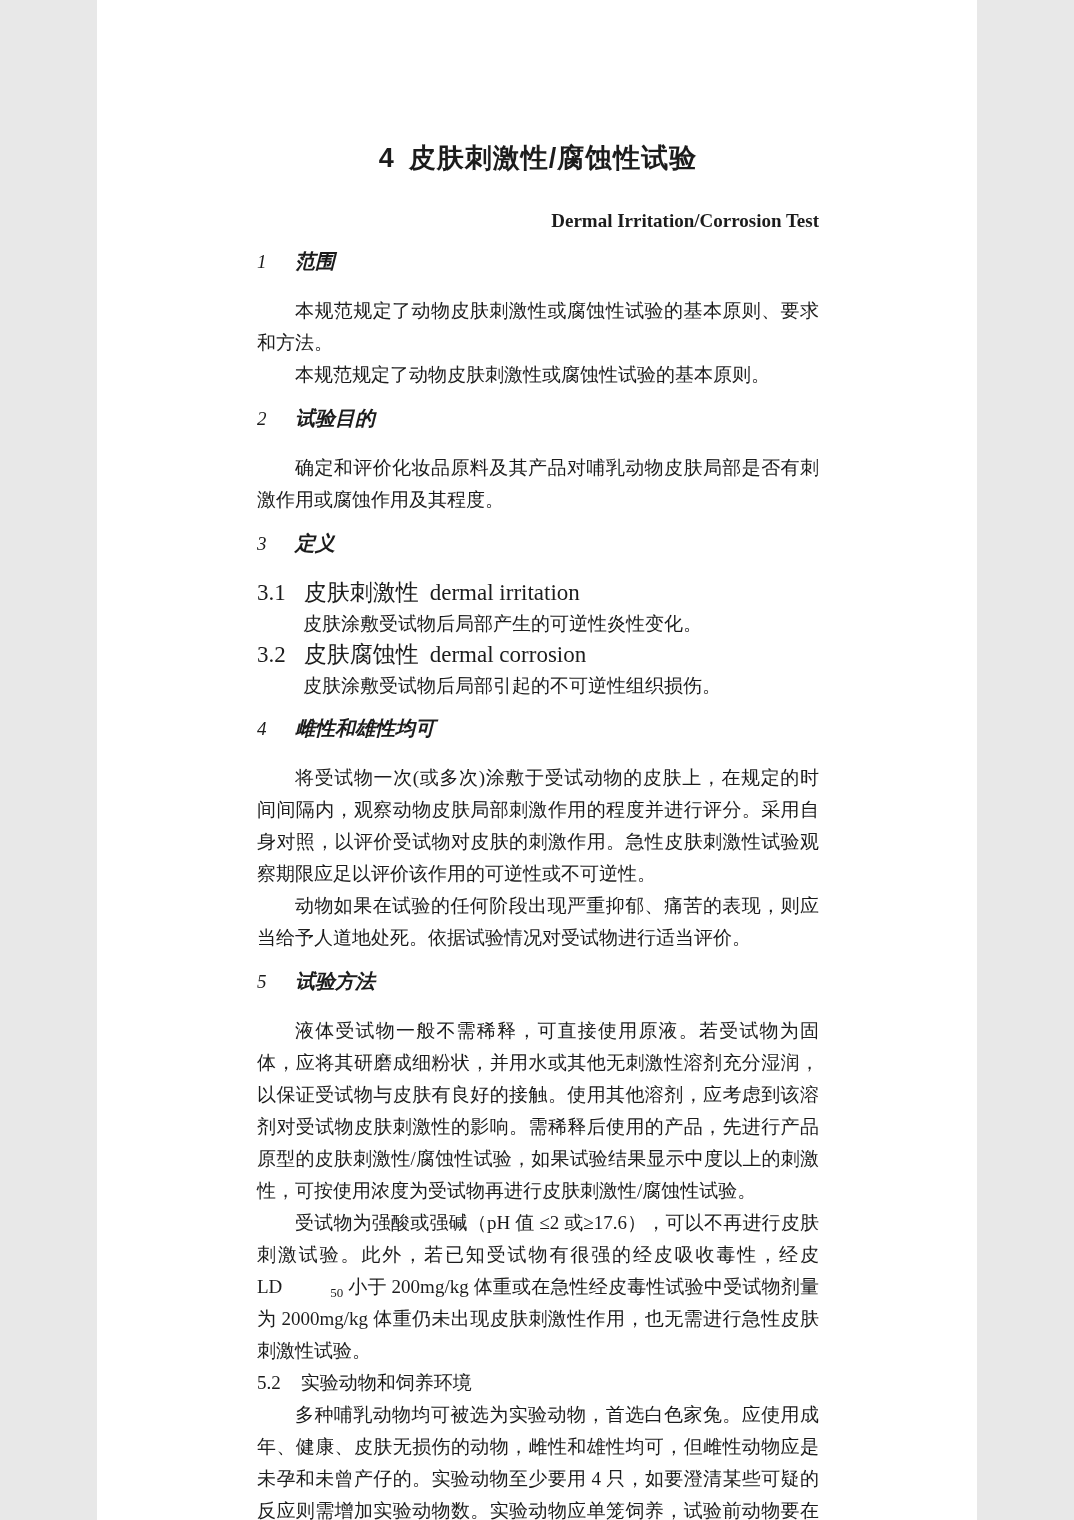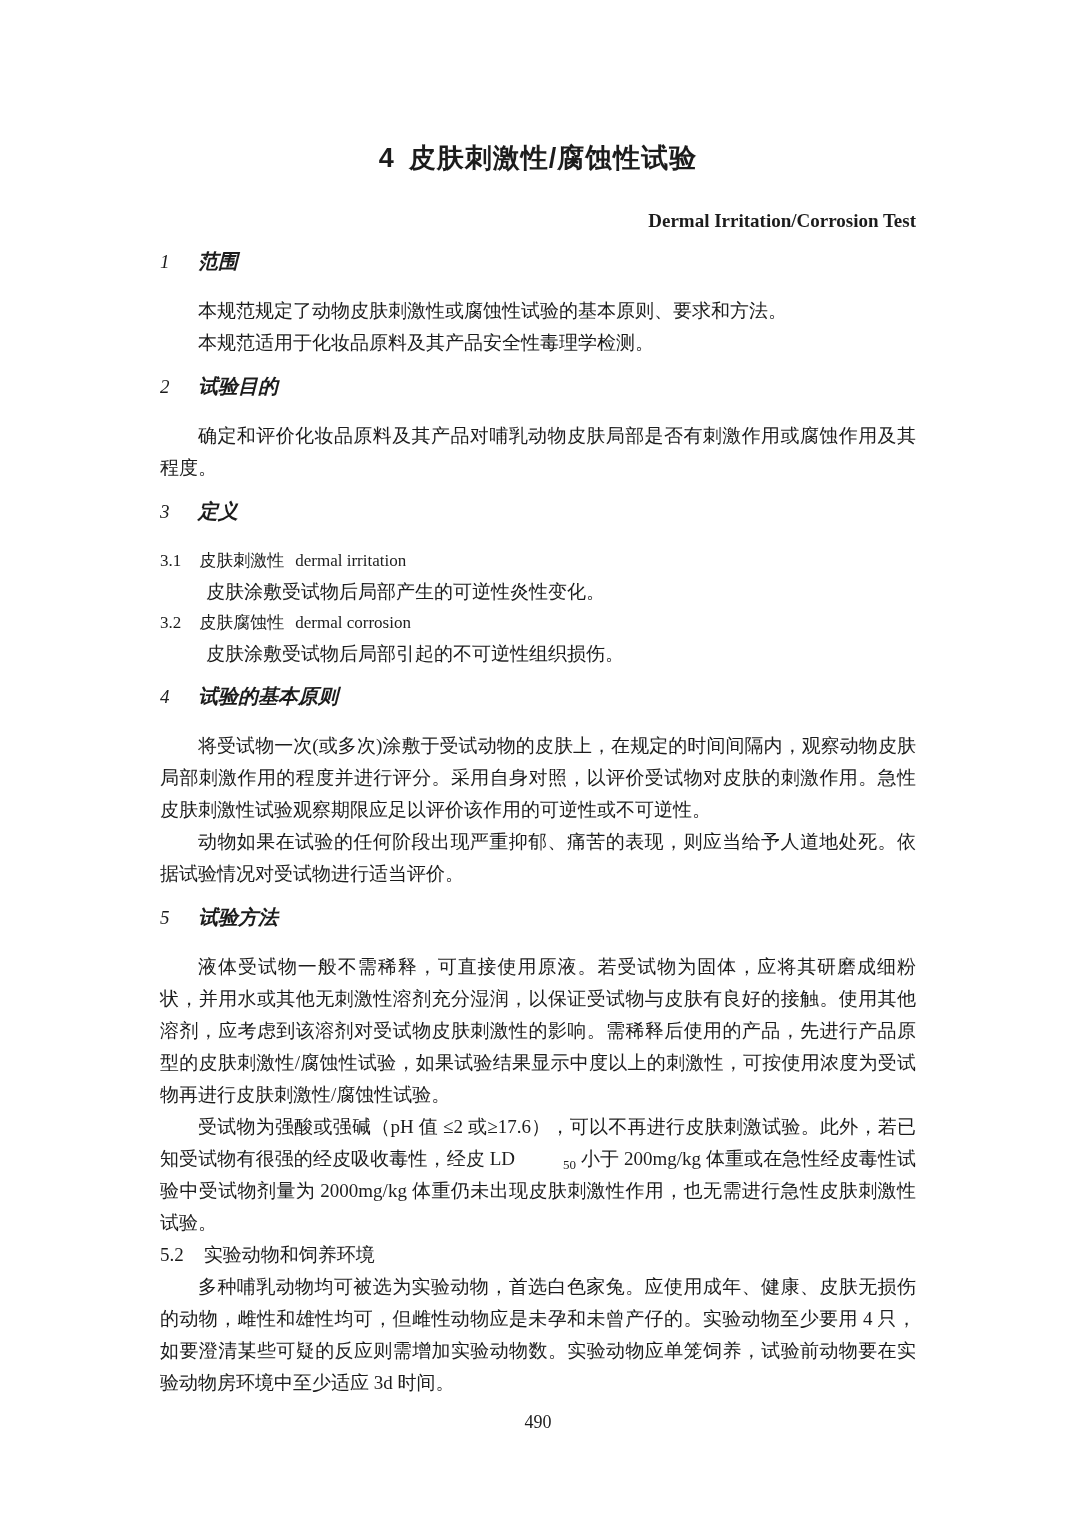--- a/index.html
+++ b/index.html
@@ -1,19 +1,19 @@
 <!DOCTYPE html>
 <html><head>
 <meta charset="utf-8">
 <style>
   * { margin: 0; padding: 0; box-sizing: border-box; }
   html, body { background: #e8e8e8; }
   .page {
     position: relative;
-    width: 1074px;
+    width: 880px;
     height: 1520px;
     margin: 0 auto;
     background: #ffffff;
     color: #1c1c1c;
     padding: 140px 158px 0 160px;
     overflow: hidden;
     font-family: "Liberation Serif", "DejaVu Serif", serif;
   }
   .doc-title {
     text-align: center;
@@ -50,21 +50,21 @@
     font-weight: normal;
     font-size: 19px;
   }
   .para {
     font-size: 19px;
     line-height: 32px;
     text-indent: 2em;
     text-align: justify;
   }
   .def-term {
-    font-size: 17px;
+    font-size: 23px;
     line-height: 31px;
   }
   .def-term .num { margin-right: 18px; }
   .def-term .en { margin-left: 11px; }
   .def-body {
     font-size: 19px;
     line-height: 31px;
     padding-left: 46px;
     text-align: justify;
   }
@@ -89,41 +89,41 @@
   <div class="doc-title">
     <span class="num">4</span><span>皮肤刺激性/腐蚀性试验</span>
   </div>
 
   <div class="doc-subtitle">Dermal Irritation/Corrosion Test</div>
 
   <div class="sec-heading">
     <span class="num">1</span><span>范围</span>
   </div>
   <div class="para">本规范规定了动物皮肤刺激性或腐蚀性试验的基本原则、要求和方法。</div>
-  <div class="para">本规范适用于化妆品原料及其产品安全性毒理学检测。</div>
+  <div class="para">本规范规定了动物皮肤刺激性或腐蚀性试验的基本原则。</div>
 
   <div class="sec-heading">
     <span class="num">2</span><span>试验目的</span>
   </div>
   <div class="para">确定和评价化妆品原料及其产品对哺乳动物皮肤局部是否有刺激作用或腐蚀作用及其程度。</div>
 
   <div class="sec-heading">
     <span class="num">3</span><span>定义</span>
   </div>
   <div class="def-term">
     <span class="num">3.1</span><span>皮肤刺激性</span><span class="en">dermal irritation</span>
   </div>
   <div class="def-body">皮肤涂敷受试物后局部产生的可逆性炎性变化。</div>
   <div class="def-term">
     <span class="num">3.2</span><span>皮肤腐蚀性</span><span class="en">dermal corrosion</span>
   </div>
   <div class="def-body">皮肤涂敷受试物后局部引起的不可逆性组织损伤。</div>
 
   <div class="sec-heading">
-    <span class="num">4</span><span>试验的基本原则</span>
+    <span class="num">4</span><span>雌性和雄性均可</span>
   </div>
   <div class="para">将受试物一次(或多次)涂敷于受试动物的皮肤上，在规定的时间间隔内，观察动物皮肤局部刺激作用的程度并进行评分。采用自身对照，以评价受试物对皮肤的刺激作用。急性皮肤刺激性试验观察期限应足以评价该作用的可逆性或不可逆性。</div>
   <div class="para">动物如果在试验的任何阶段出现严重抑郁、痛苦的表现，则应当给予人道地处死。依据试验情况对受试物进行适当评价。</div>
 
   <div class="sec-heading">
     <span class="num">5</span><span>试验方法</span>
   </div>
 
   <div class="para">液体受试物一般不需稀释，可直接使用原液。若受试物为固体，应将其研磨成细粉状，并用水或其他无刺激性溶剂充分湿润，以保证受试物与皮肤有良好的接触。使用其他溶剂，应考虑到该溶剂对受试物皮肤刺激性的影响。需稀释后使用的产品，先进行产品原型的皮肤刺激性/腐蚀性试验，如果试验结果显示中度以上的刺激性，可按使用浓度为受试物再进行皮肤刺激性/腐蚀性试验。</div>
   <div class="para"><span>受试物为强酸或强碱（pH 值 ≤2 或≥17.6），可以不再进行皮肤刺激试验。此外，若已知受试物有很强的经皮吸收毒性，经皮 LD</span><sub>50</sub><span> 小于 200mg/kg 体重或在急性经皮毒性试验中受试物剂量为 2000mg/kg 体重仍未出现皮肤刺激性作用，也无需进行急性皮肤刺激性试验。</span></div>

